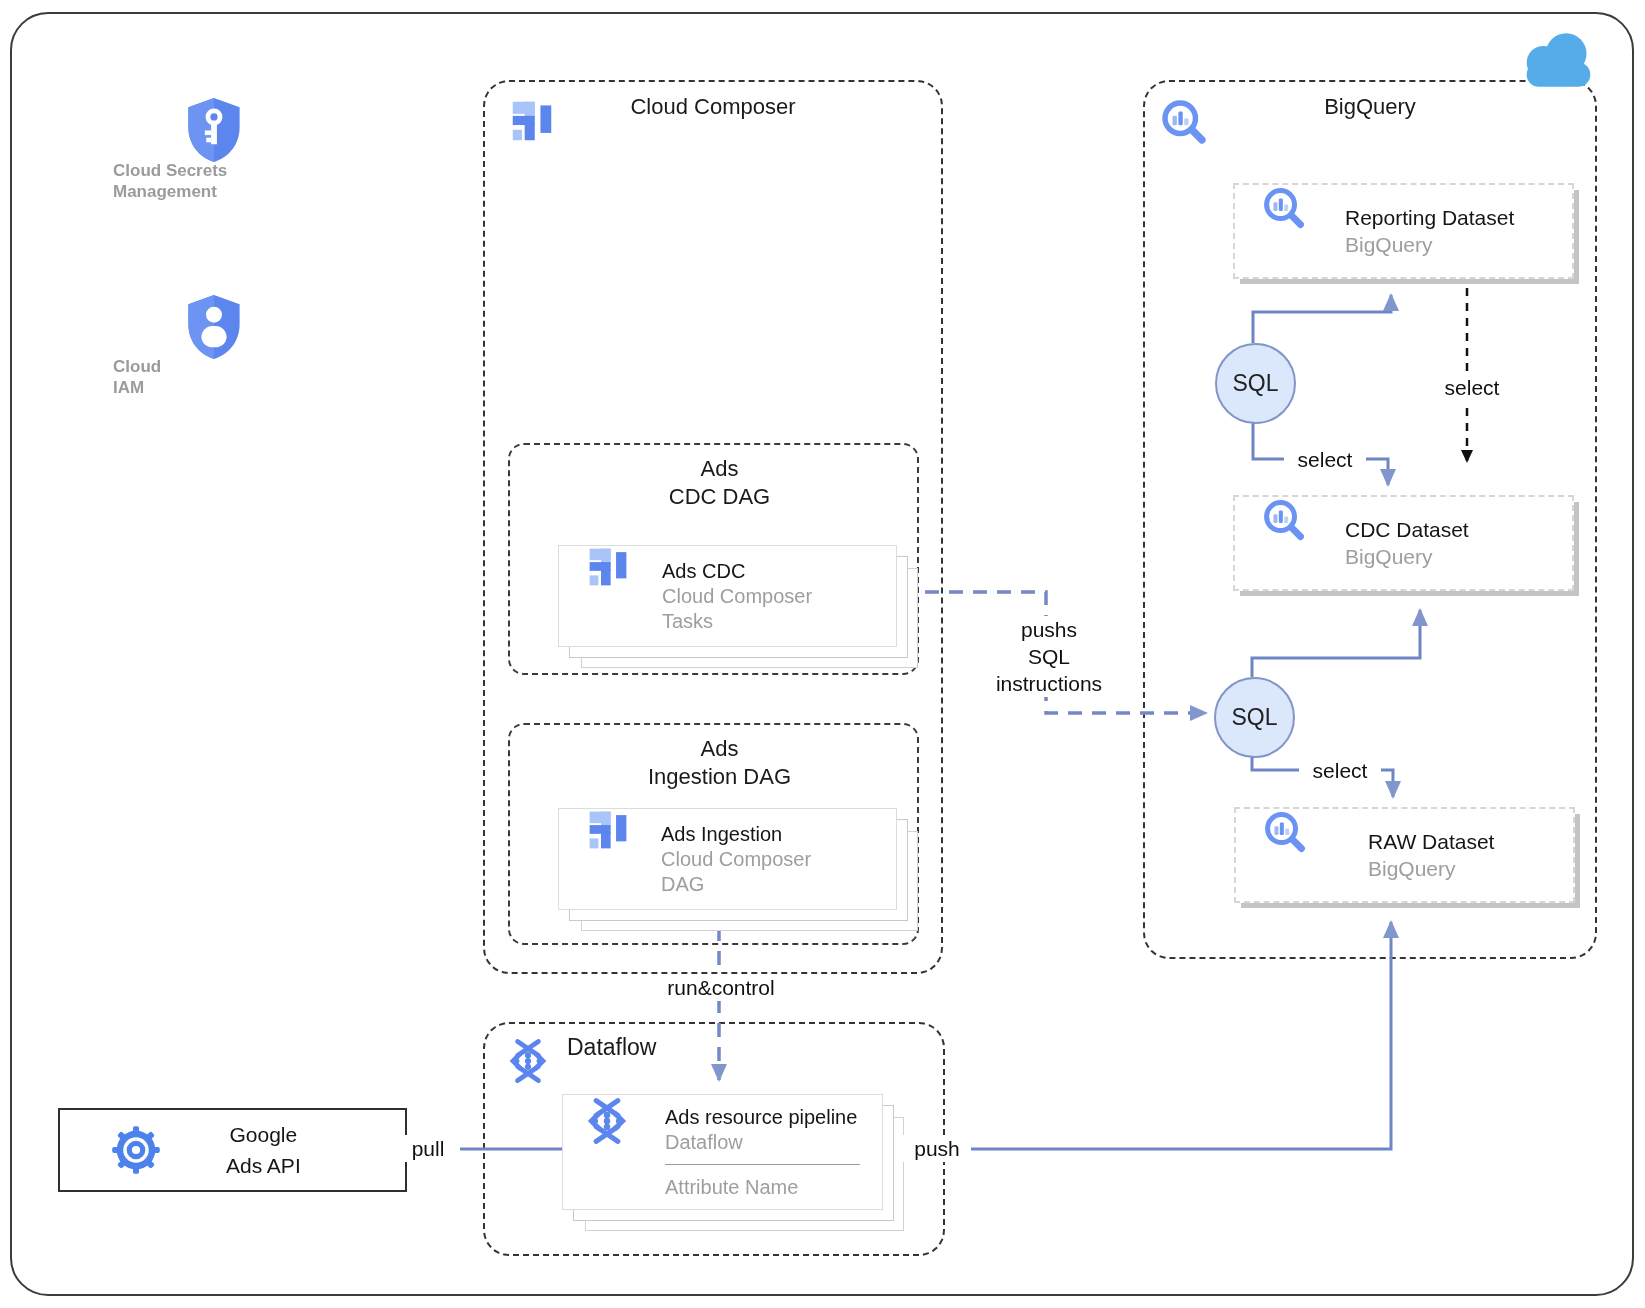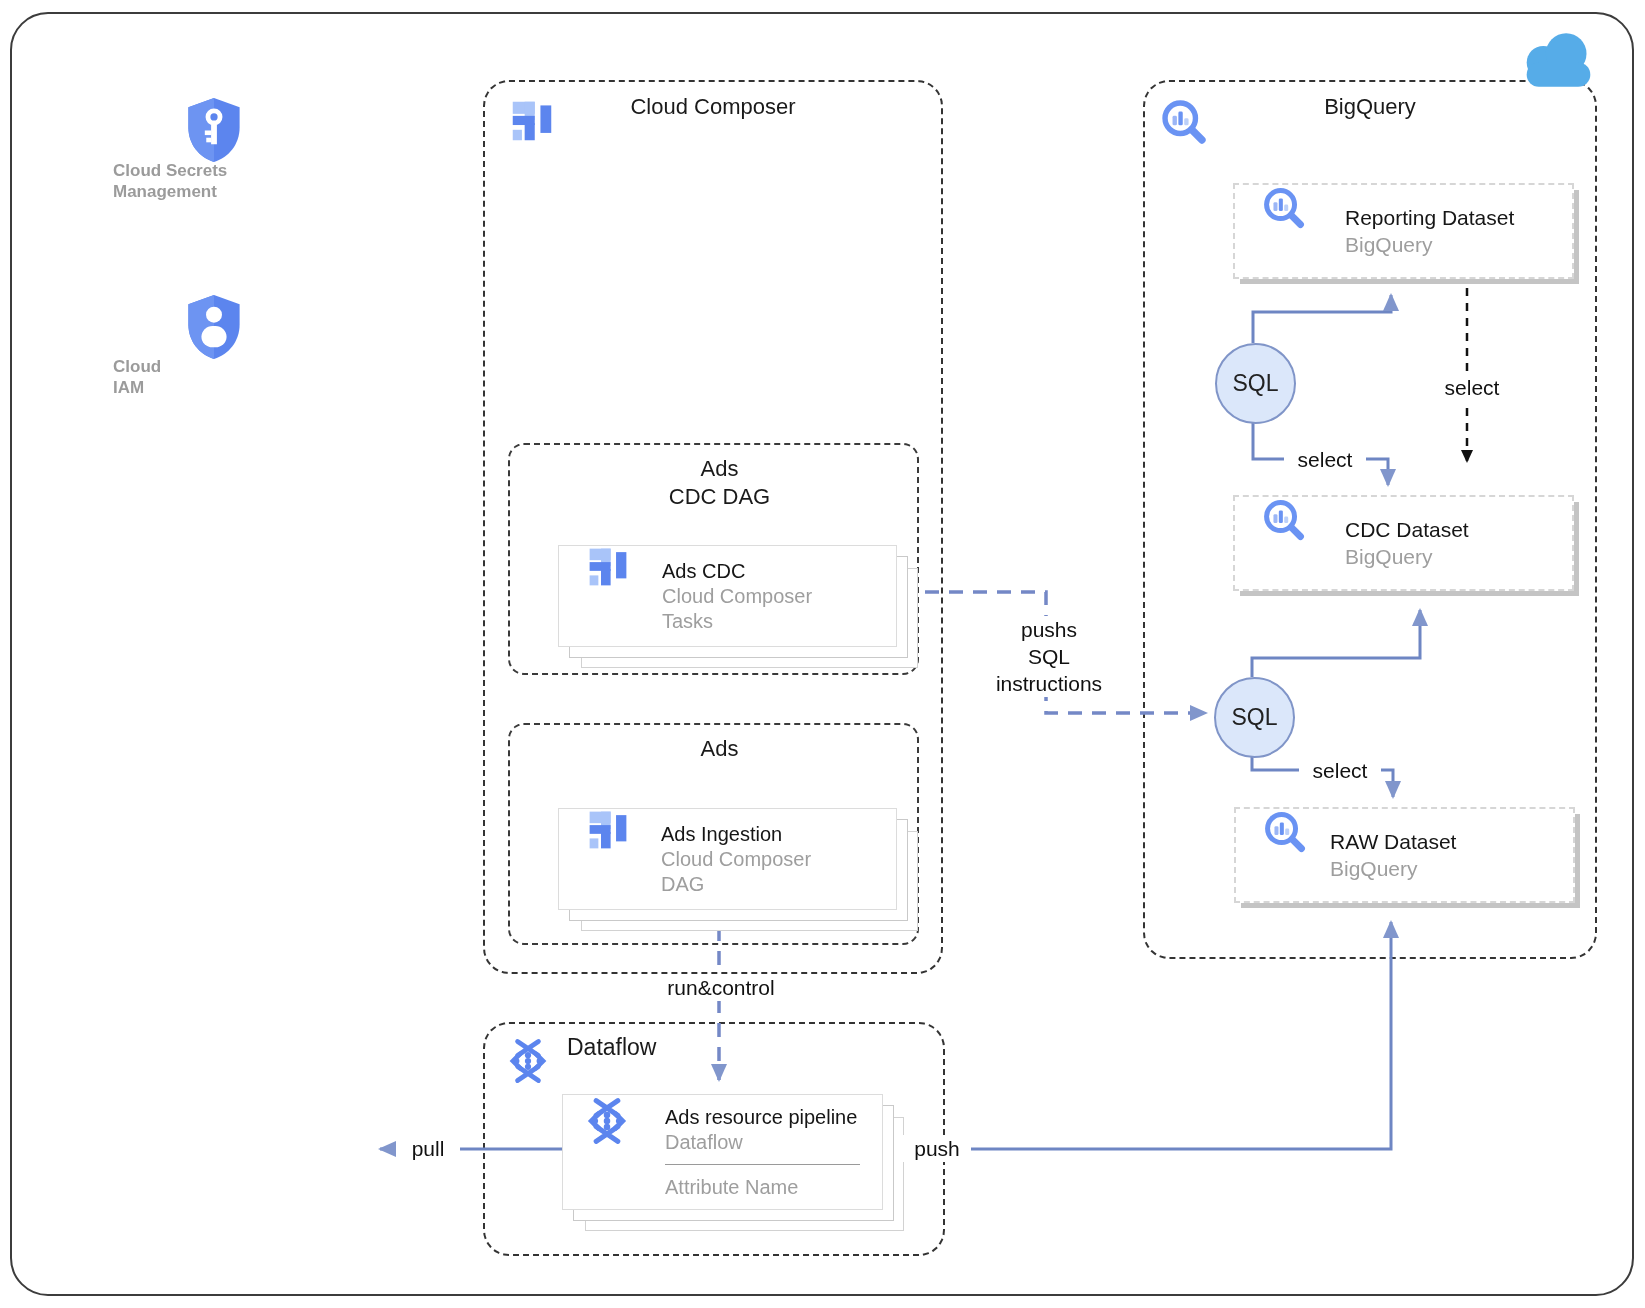--- a/index.html
+++ b/index.html
@@ -161,20 +161,21 @@
     <div class="card-text">
       <div class="t-title">Ads CDC</div>
       <div class="t-sub">Cloud Composer</div>
       <div class="t-sub">Tasks</div>
     </div>
   </div>
 
   <div class="group-dashed" style="left:508px;top:723px;width:407px;height:218px">
     <div class="group-title">
       <div>Ads</div>
+      <div>Ingestion DAG</div>
     </div>
   </div>
   <div class="card card-stacked" style="left:558px;top:800px;width:309px;height:100px;padding-left:28px;gap:32px">
     <svg class="card-icon" width="42" height="42">
         <use href="#ic-composer"></use>
       </svg>
     <div class="card-text">
       <div class="t-title">Ads Ingestion</div>
       <div class="t-sub">Cloud Composer</div>
       <div class="t-sub">DAG</div>
@@ -201,21 +202,21 @@
   <div class="card card-dataset" style="left:1233px;top:495px;width:311px;height:92px;padding-left:26px;gap:38px">
     <svg class="card-icon" width="46" height="46">
         <use href="#ic-bq"></use>
       </svg>
     <div class="card-text">
       <div class="t-title-lg">CDC Dataset</div>
       <div class="t-sub-lg">BigQuery</div>
     </div>
   </div>
 
-  <div class="card card-dataset" style="left:1234px;top:807px;width:311px;height:92px;padding-left:26px;gap:22px">
+  <div class="card card-dataset" style="left:1234px;top:807px;width:311px;height:92px;padding-left:26px;gap:60px">
     <svg class="card-icon" width="46" height="46">
         <use href="#ic-bq"></use>
       </svg>
     <div class="card-text">
       <div class="t-title-lg">RAW Dataset</div>
       <div class="t-sub-lg">BigQuery</div>
     </div>
   </div>
 
   <div class="sql" style="left:1215px;top:343px">
@@ -237,20 +238,29 @@
         <use href="#ic-dataflow"></use>
       </svg>
     <div class="card-text">
       <div class="t-title">Ads resource pipeline</div>
       <div class="t-sub">Dataflow</div>
       <hr class="divider">
       <div class="t-sub">Attribute Name</div>
     </div>
   </div>
 
+  <div class="solid-box" style="left:58px;top:1108px;width:295px;height:80px;padding-left:50px;gap:64px">
+    <svg width="52" height="52">
+        <use href="#ic-gear"></use>
+      </svg>
+    <div class="gbox-text">
+      <div>Google</div>
+      <div>Ads API</div>
+    </div>
+  </div>
 
   <svg class="svg-overlay" width="1645" height="1308">
     <defs>
       <marker id="arrBlue" markerUnits="userSpaceOnUse" markerWidth="20" markerHeight="18" refX="16" refY="8" orient="auto">
         <path d="M0,0 L18,8 L0,16 Z" fill="#8196cc"></path>
       </marker>
       <marker id="arrBlack" markerUnits="userSpaceOnUse" markerWidth="16" markerHeight="14" refX="12" refY="6" orient="auto">
         <path d="M0,0 L13,6 L0,12 Z" fill="#111"></path>
       </marker>
     </defs>

